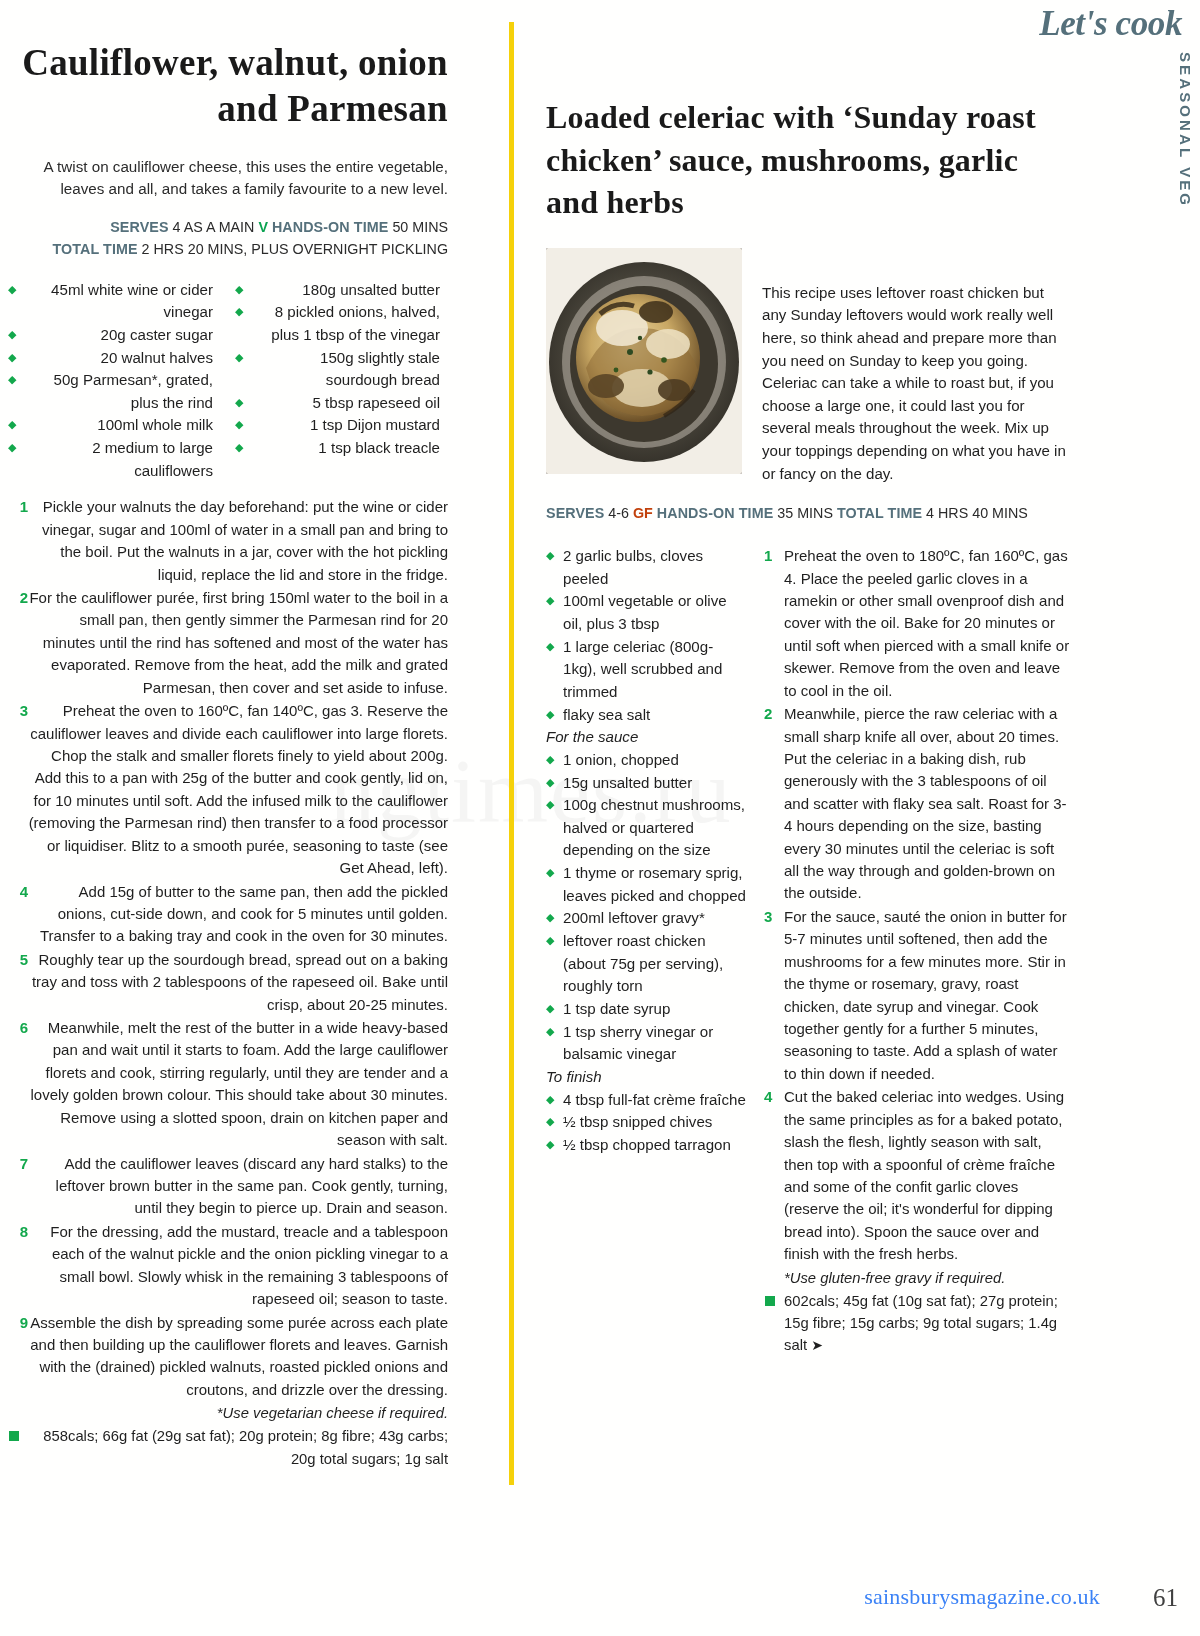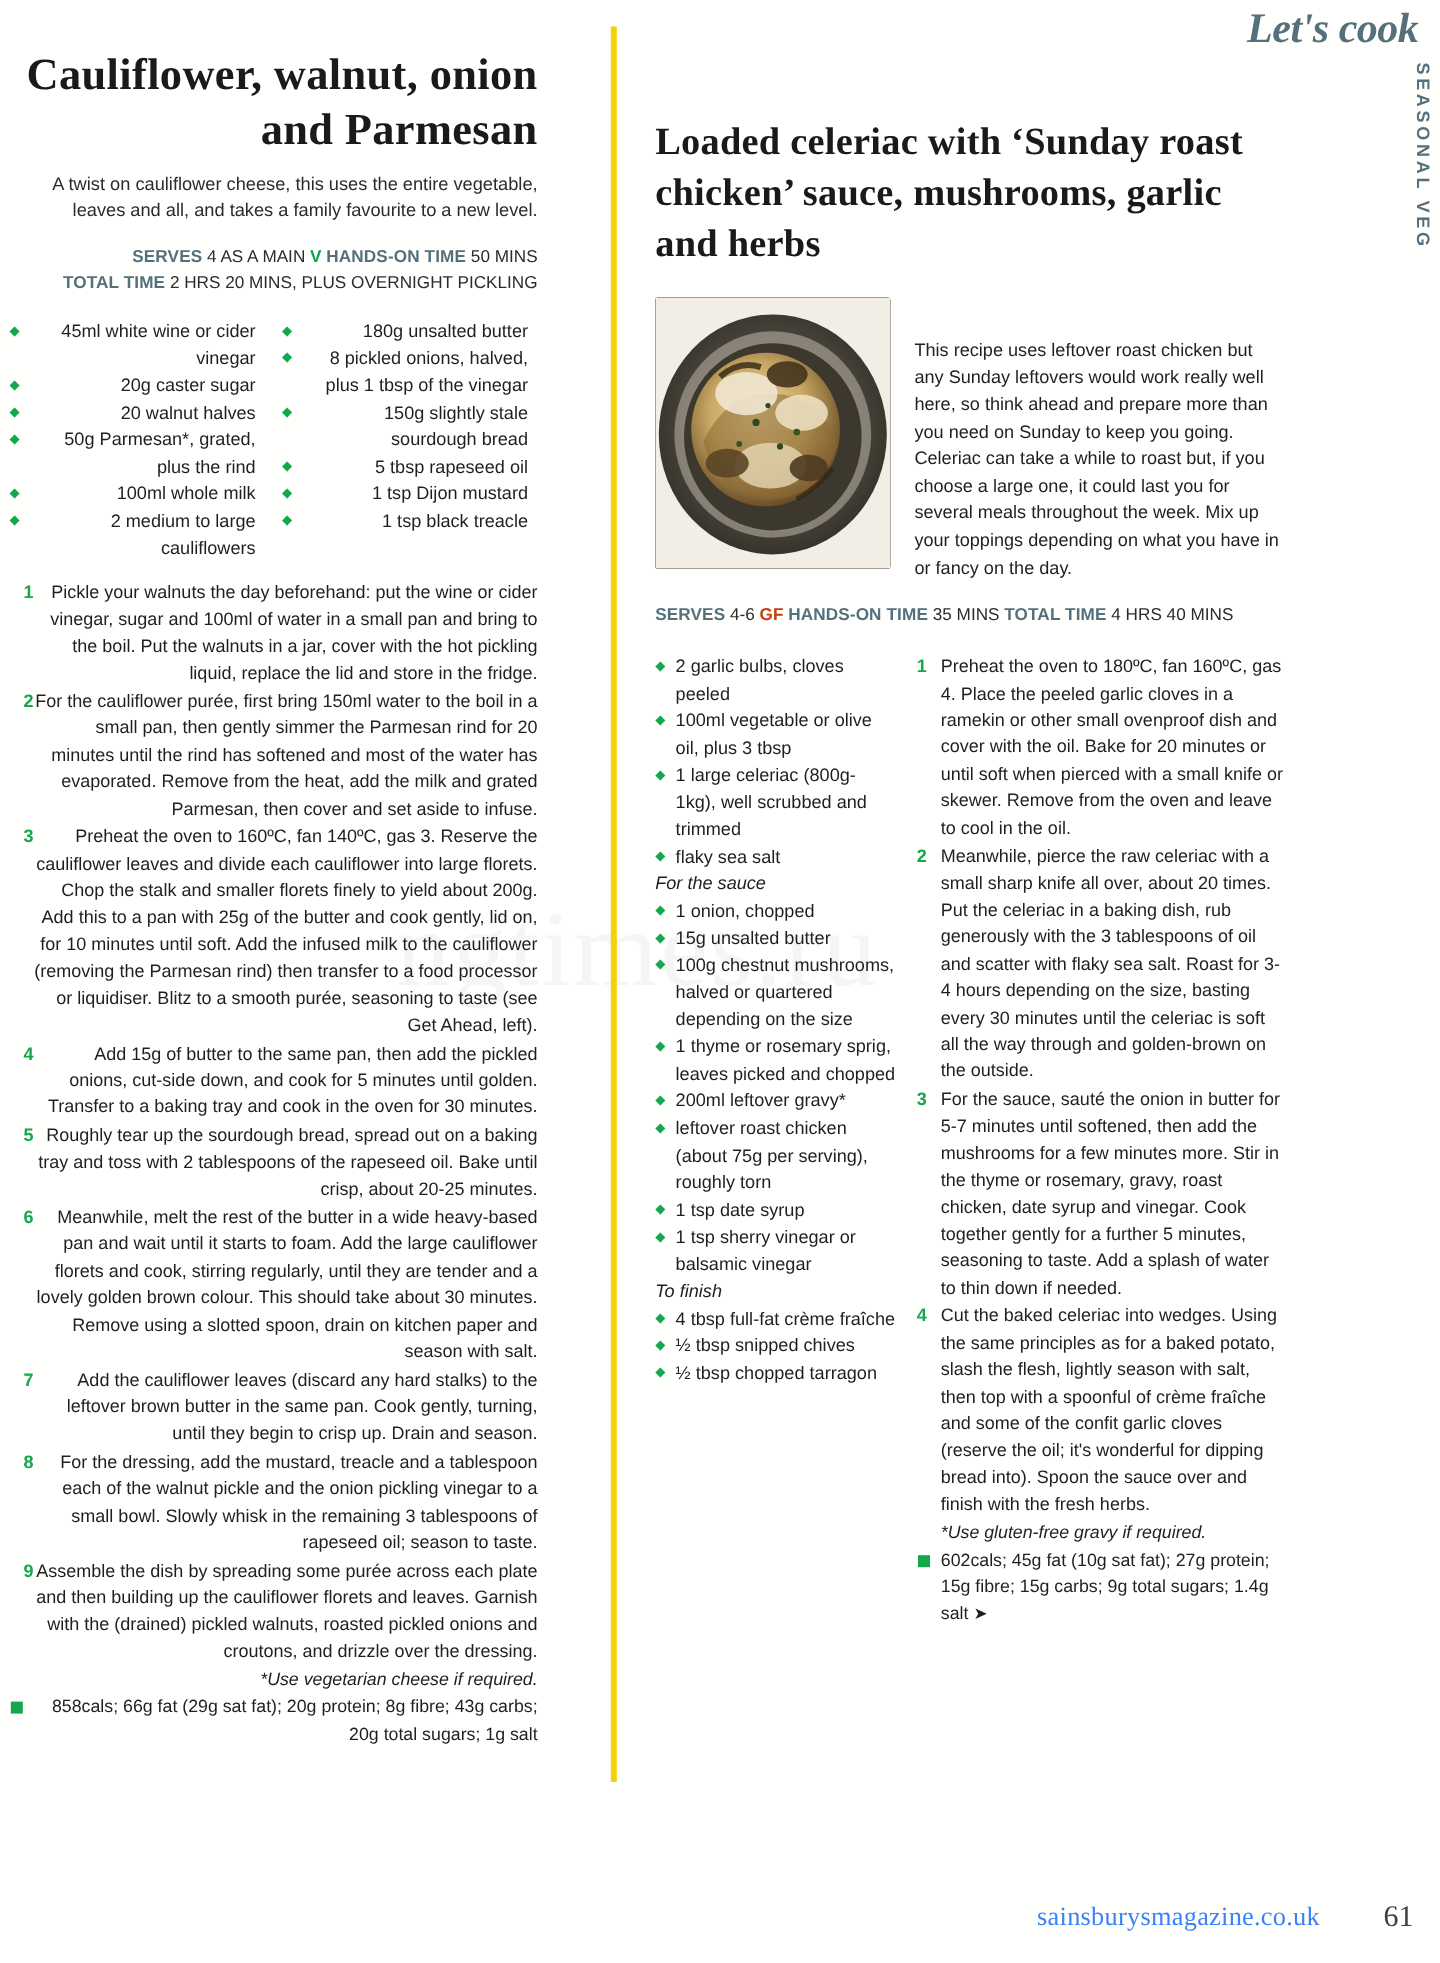--- a/index.html
+++ b/index.html
@@ -87,21 +87,21 @@
     font-size: 32px;
     line-height: 1.33;
     letter-spacing: 0.2px;
   }
 
   
   .standfirst {
     font-size: 15.2px;
     line-height: 1.42;
     color: #2b2b2b;
-    margin-top: 12px;
+    margin-top: 25px;
   }
 
   
   .meta {
     font-size: 14.3px;
     line-height: 1.52;
     color: #2b2b2b;
     margin-top: 18px;
   }
   .meta .lbl {
@@ -337,21 +337,21 @@
       <div class="step">
           <span class="step-num">5</span>
           <span class="step-body">Roughly tear up the sourdough bread, spread out on a baking tray and toss with 2 tablespoons of the rapeseed oil. Bake until crisp, about 20-25 minutes.</span>
         </div>
       <div class="step">
           <span class="step-num">6</span>
           <span class="step-body">Meanwhile, melt the rest of the butter in a wide heavy-based pan and wait until it starts to foam. Add the large cauliflower florets and cook, stirring regularly, until they are tender and a lovely golden brown colour. This should take about 30 minutes. Remove using a slotted spoon, drain on kitchen paper and season with salt.</span>
         </div>
       <div class="step">
           <span class="step-num">7</span>
-          <span class="step-body">Add the cauliflower leaves (discard any hard stalks) to the leftover brown butter in the same pan. Cook gently, turning, until they begin to crisp up. Drain and season.</span>
+          <span class="step-body">Add the cauliflower leaves (discard any hard stalks) to the leftover brown butter in the same pan. Cook gently, turning, until they begin to pierce up. Drain and season.</span>
         </div>
       <div class="step">
           <span class="step-num">8</span>
           <span class="step-body">For the dressing, add the mustard, treacle and a tablespoon each of the walnut pickle and the onion pickling vinegar to a small bowl. Slowly whisk in the remaining 3 tablespoons of rapeseed oil; season to taste.</span>
         </div>
       <div class="step">
           <span class="step-num">9</span>
           <span class="step-body">Assemble the dish by spreading some purée across each plate and then building up the cauliflower florets and leaves. Garnish with the (drained) pickled walnuts, roasted pickled onions and croutons, and drizzle over the dressing.</span>
         </div>
       <div class="footnote">*Use vegetarian cheese if required.</div>

